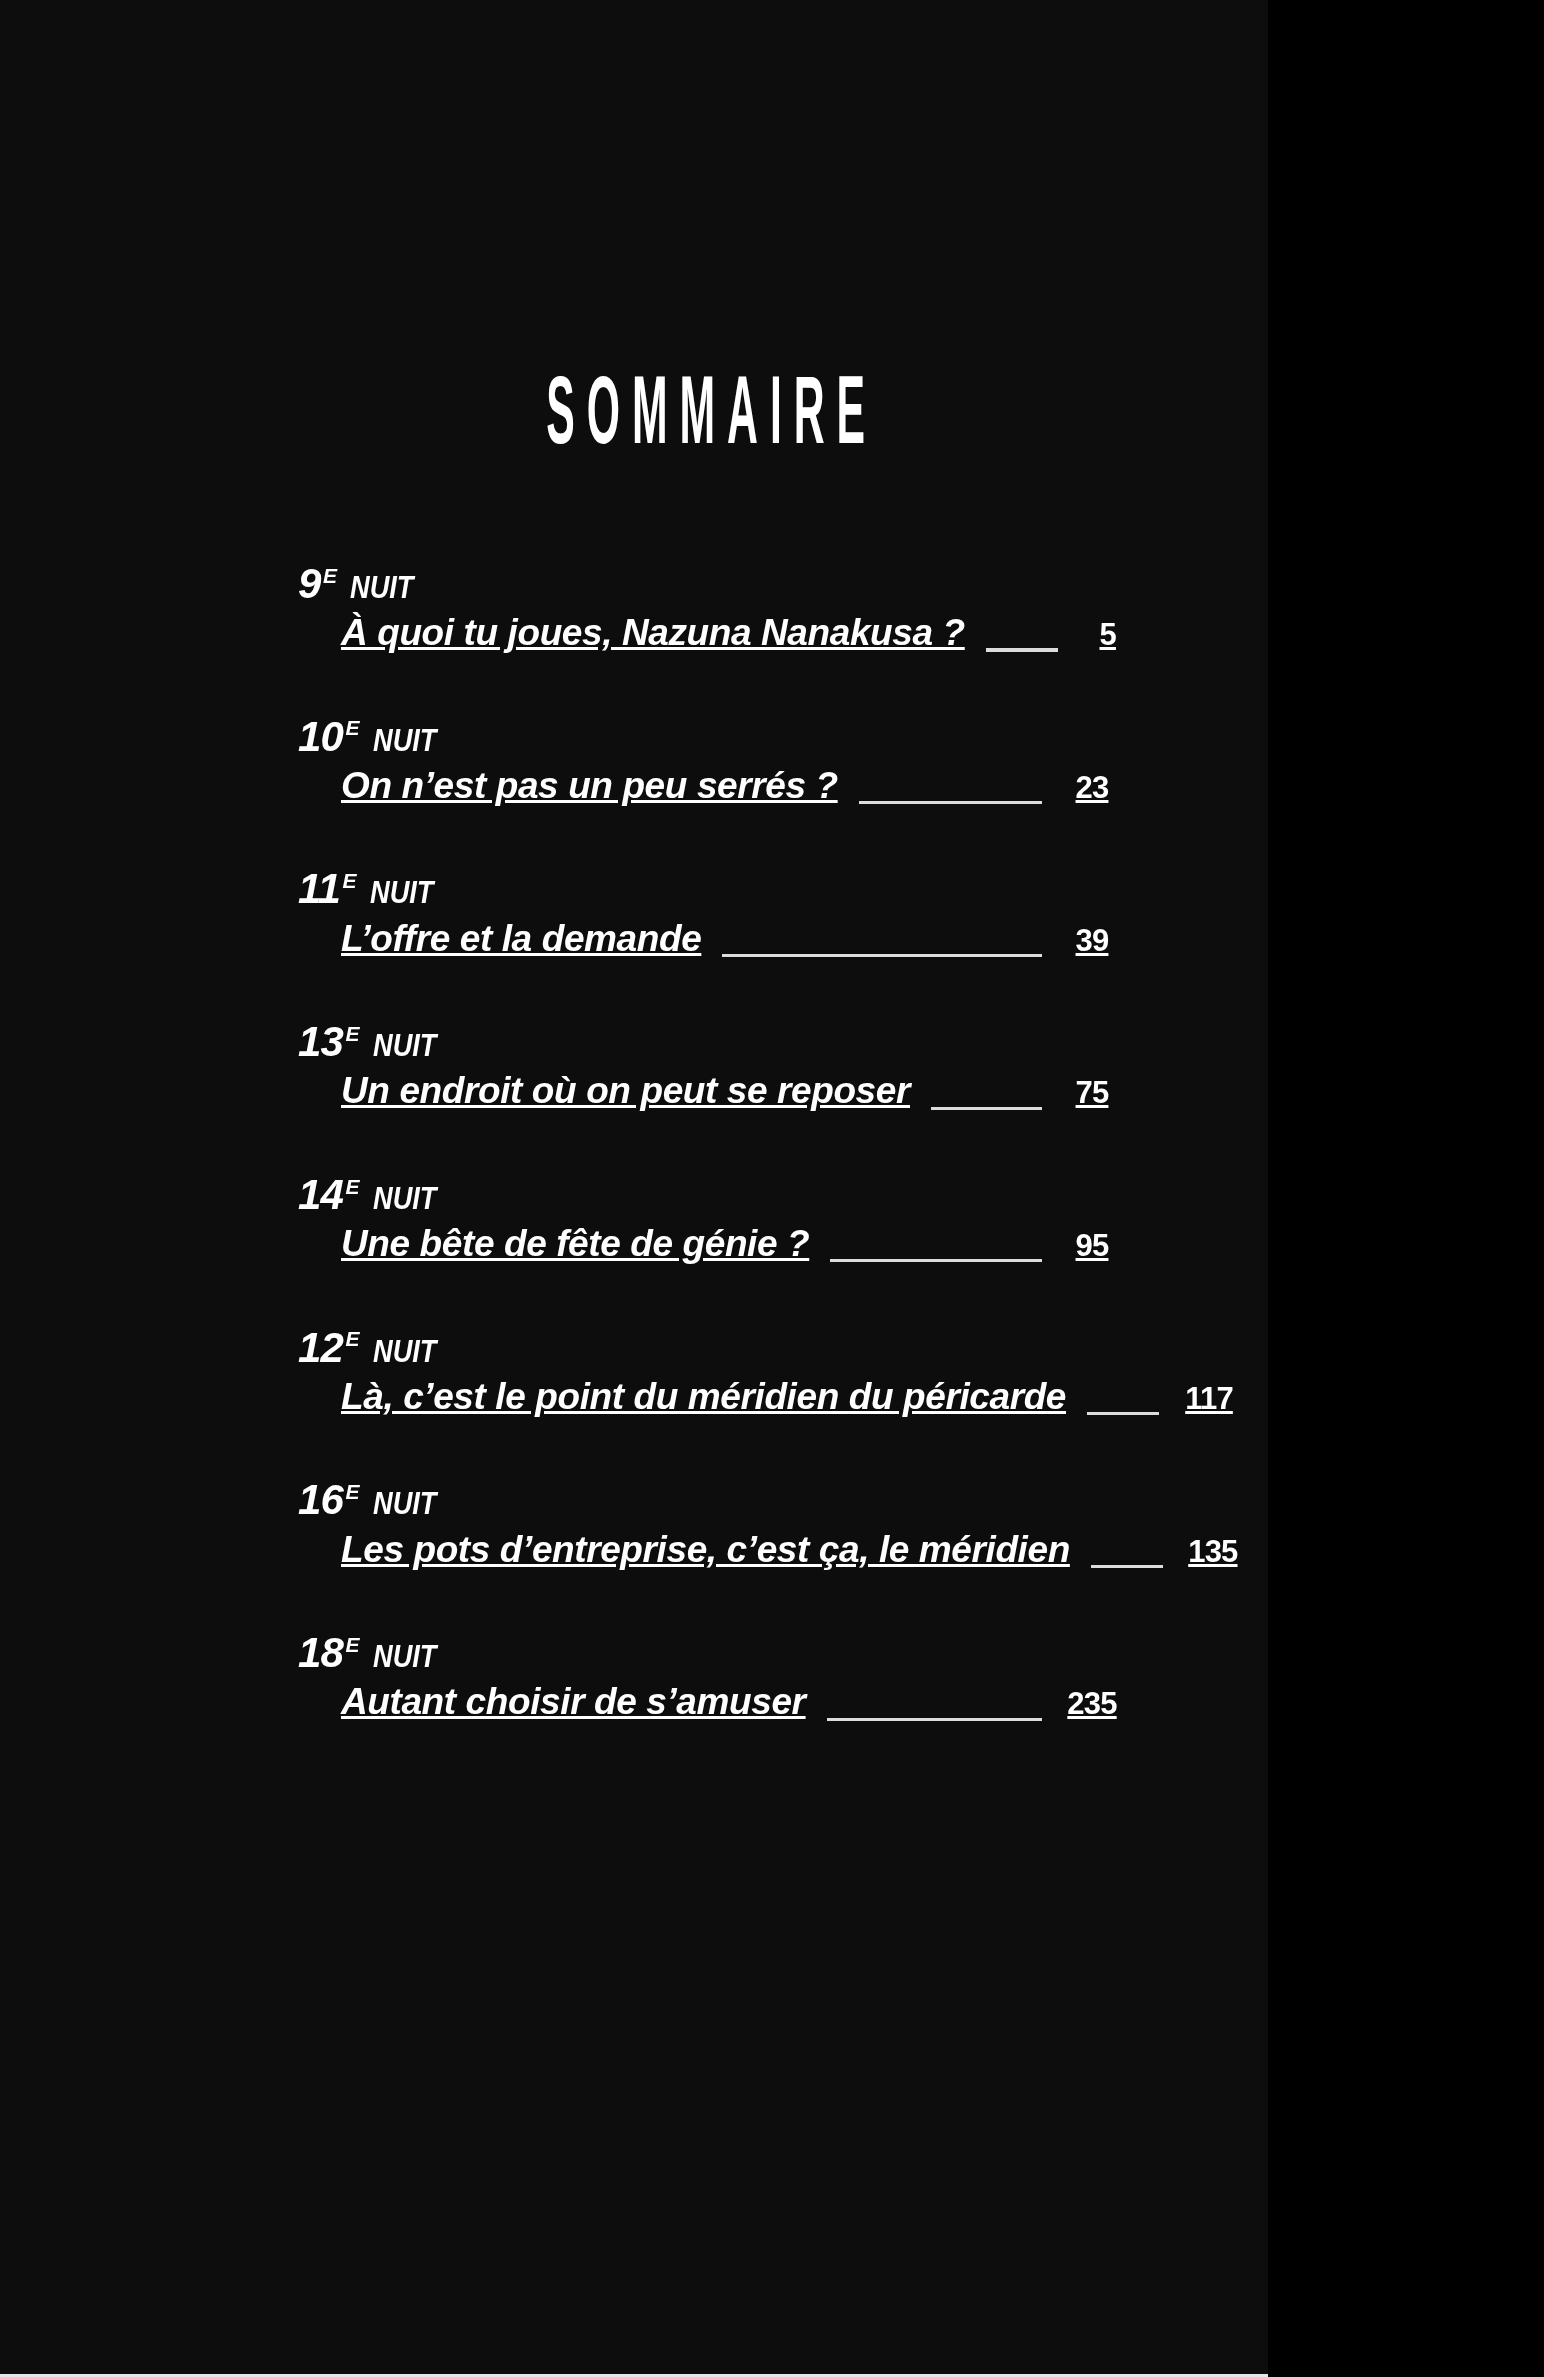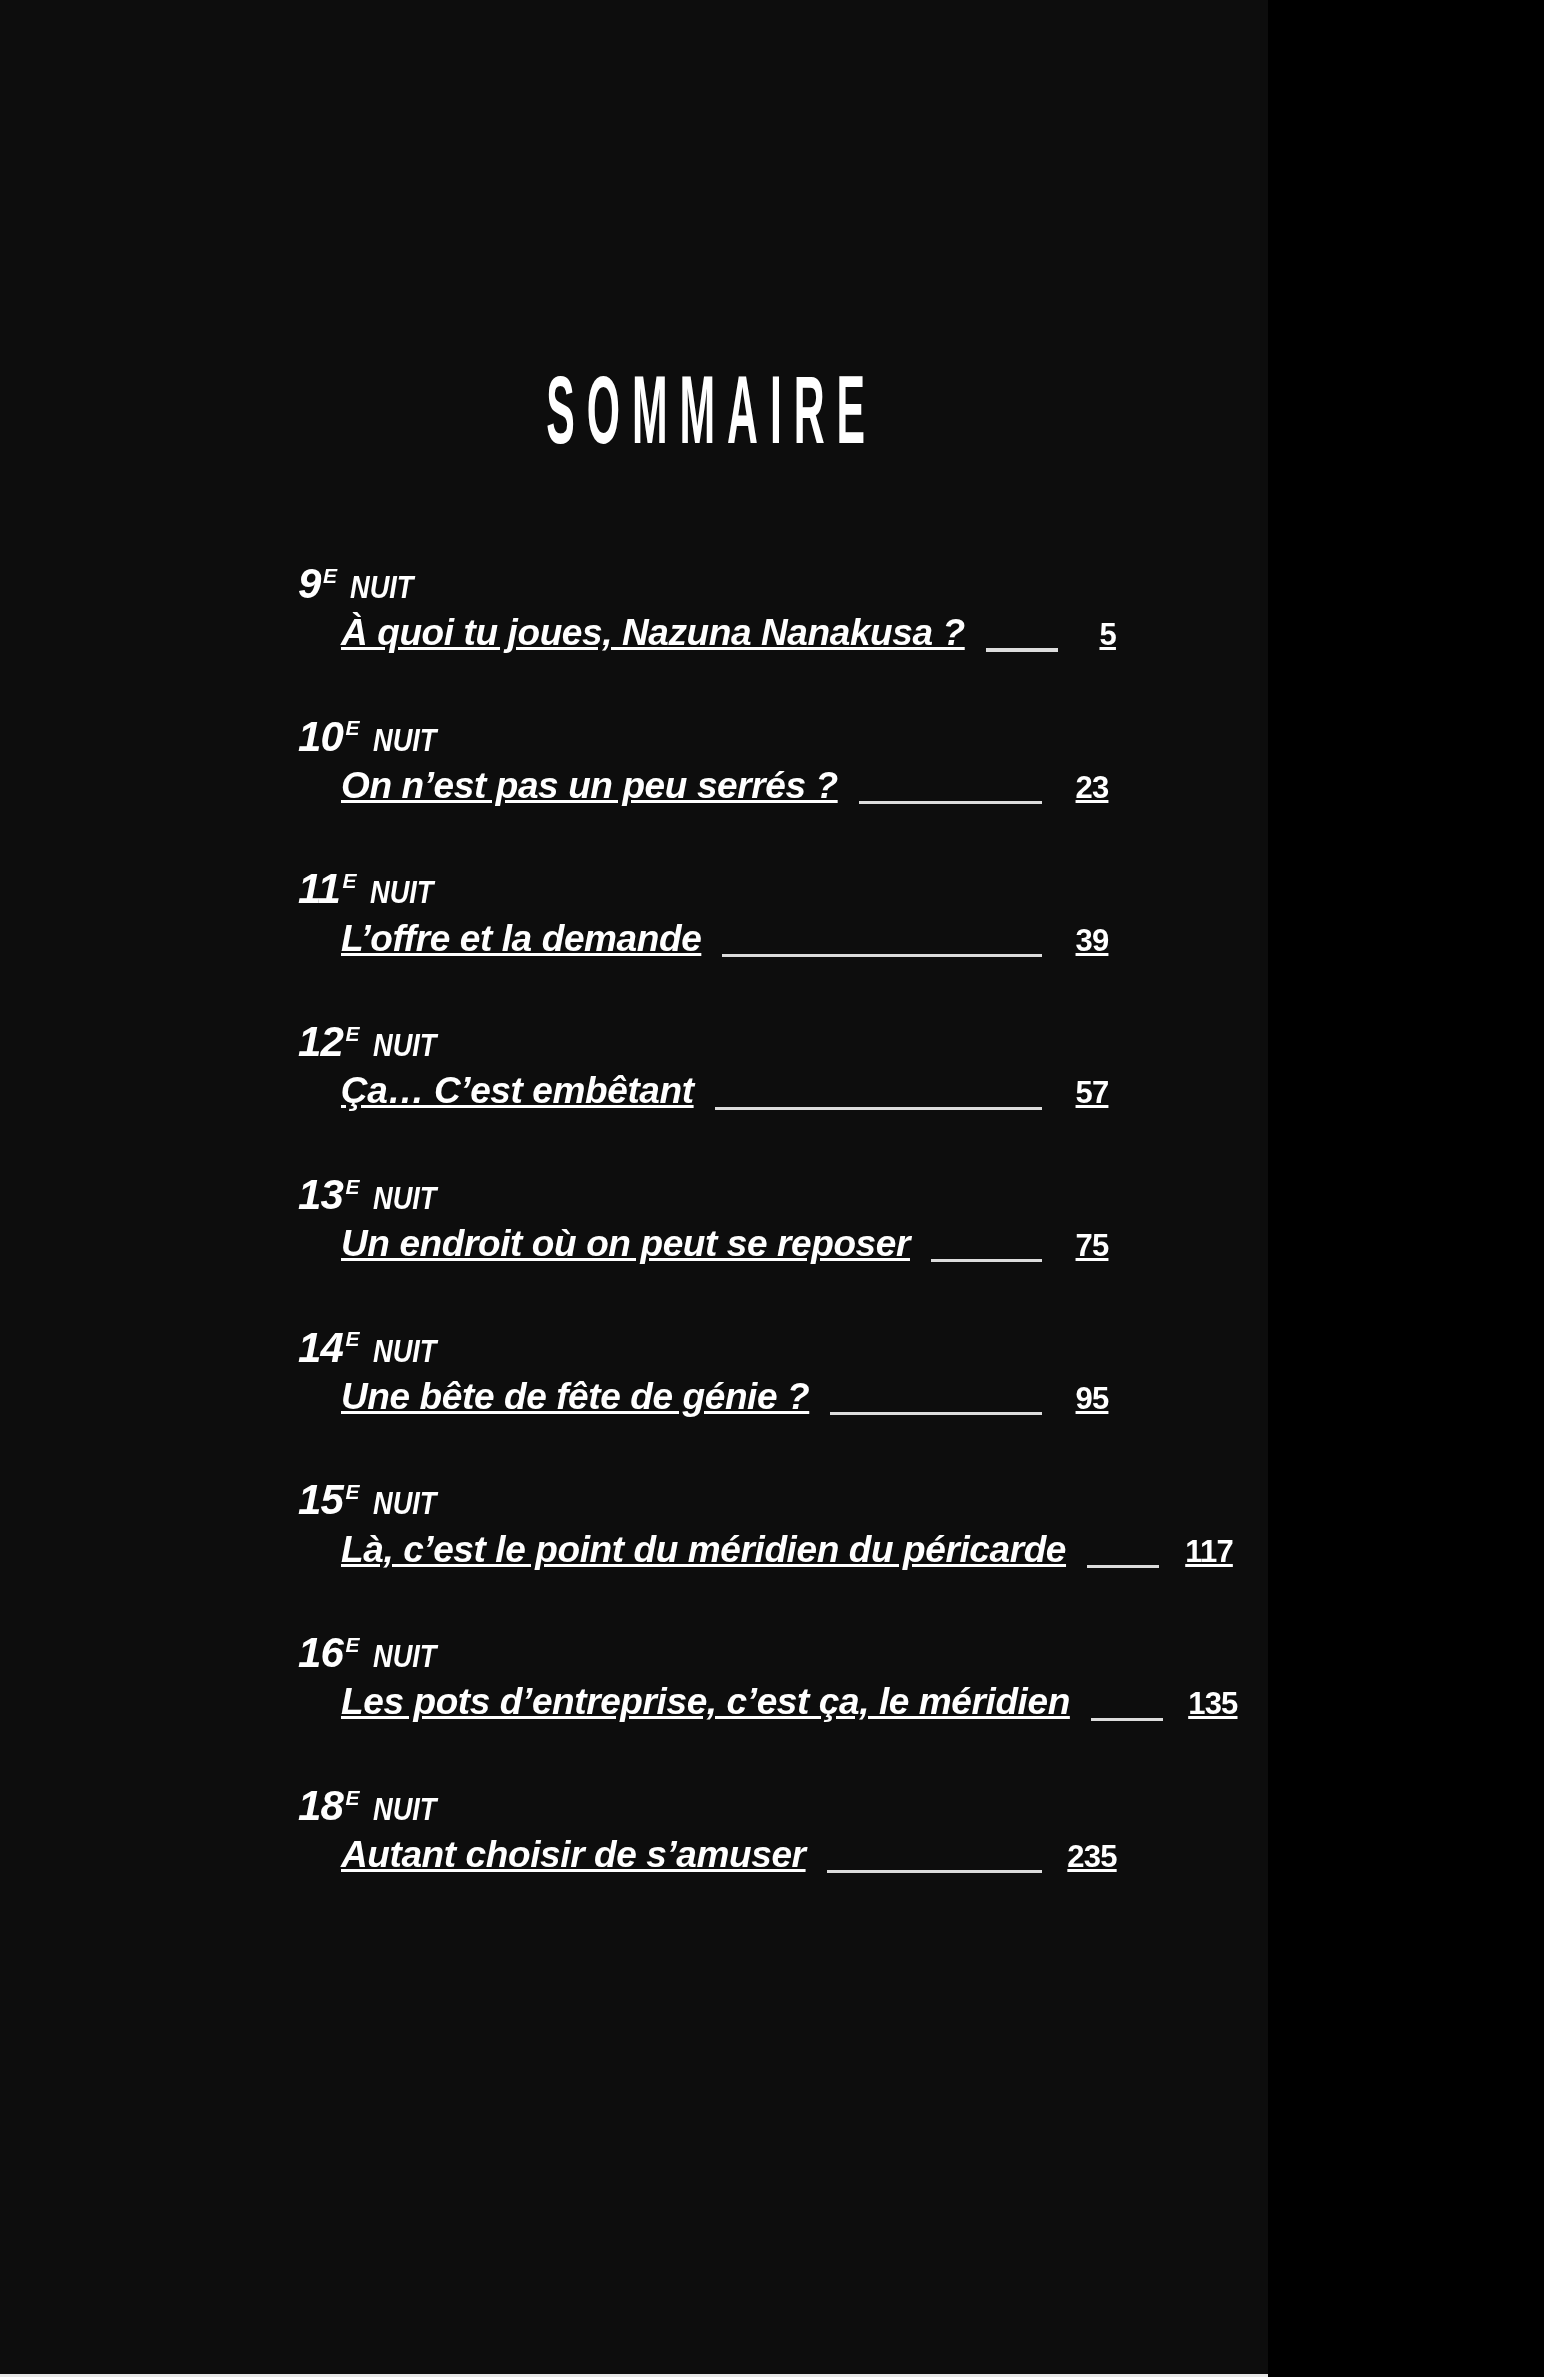--- a/index.html
+++ b/index.html
@@ -137,59 +137,48 @@
       <span class="chapter-number">11</span><span class="chapter-ordinal">E</span>
       <span class="chapter-label">NUIT</span>
     </div>
     <div class="title-line">
       <span class="chapter-title">L’offre et la demande</span>
       <span class="leader-line"></span>
       <span class="page-number">39</span>
     </div>
   </div>
 
+
+  <div class="entry">
+    <div class="nuit-line">
+      <span class="chapter-number">13</span><span class="chapter-ordinal">E</span>
+      <span class="chapter-label">NUIT</span>
+    </div>
+    <div class="title-line">
+      <span class="chapter-title">Un endroit où on peut se reposer</span>
+      <span class="leader-line"></span>
+      <span class="page-number">75</span>
+    </div>
+  </div>
+
+  <div class="entry">
+    <div class="nuit-line">
+      <span class="chapter-number">14</span><span class="chapter-ordinal">E</span>
+      <span class="chapter-label">NUIT</span>
+    </div>
+    <div class="title-line">
+      <span class="chapter-title">Une bête de fête de génie ?</span>
+      <span class="leader-line"></span>
+      <span class="page-number">95</span>
+    </div>
+  </div>
+
   <div class="entry">
     <div class="nuit-line">
       <span class="chapter-number">12</span><span class="chapter-ordinal">E</span>
-      <span class="chapter-label">NUIT</span>
-    </div>
-    <div class="title-line">
-      <span class="chapter-title">Ça… C’est embêtant</span>
-      <span class="leader-line"></span>
-      <span class="page-number">57</span>
-    </div>
-  </div>
-
-  <div class="entry">
-    <div class="nuit-line">
-      <span class="chapter-number">13</span><span class="chapter-ordinal">E</span>
-      <span class="chapter-label">NUIT</span>
-    </div>
-    <div class="title-line">
-      <span class="chapter-title">Un endroit où on peut se reposer</span>
-      <span class="leader-line"></span>
-      <span class="page-number">75</span>
-    </div>
-  </div>
-
-  <div class="entry">
-    <div class="nuit-line">
-      <span class="chapter-number">14</span><span class="chapter-ordinal">E</span>
-      <span class="chapter-label">NUIT</span>
-    </div>
-    <div class="title-line">
-      <span class="chapter-title">Une bête de fête de génie ?</span>
-      <span class="leader-line"></span>
-      <span class="page-number">95</span>
-    </div>
-  </div>
-
-  <div class="entry">
-    <div class="nuit-line">
-      <span class="chapter-number">15</span><span class="chapter-ordinal">E</span>
       <span class="chapter-label">NUIT</span>
     </div>
     <div class="title-line">
       <span class="chapter-title">Là, c’est le point du méridien du péricarde</span>
       <span class="leader-line"></span>
       <span class="page-number">117</span>
     </div>
   </div>
 
   <div class="entry">

